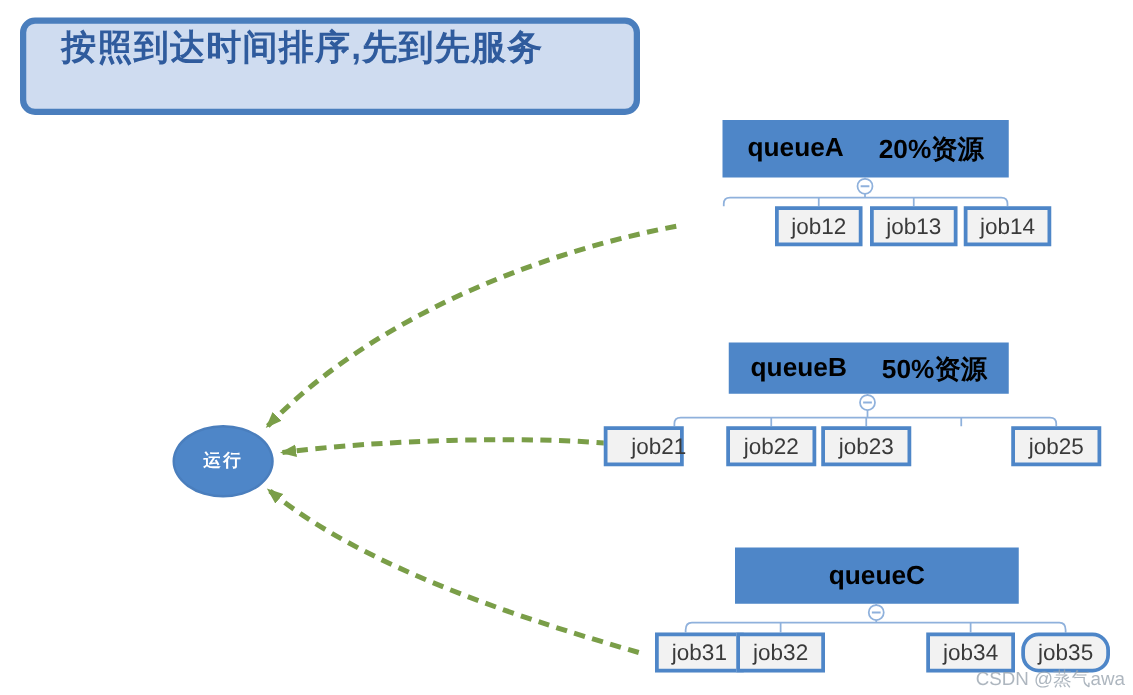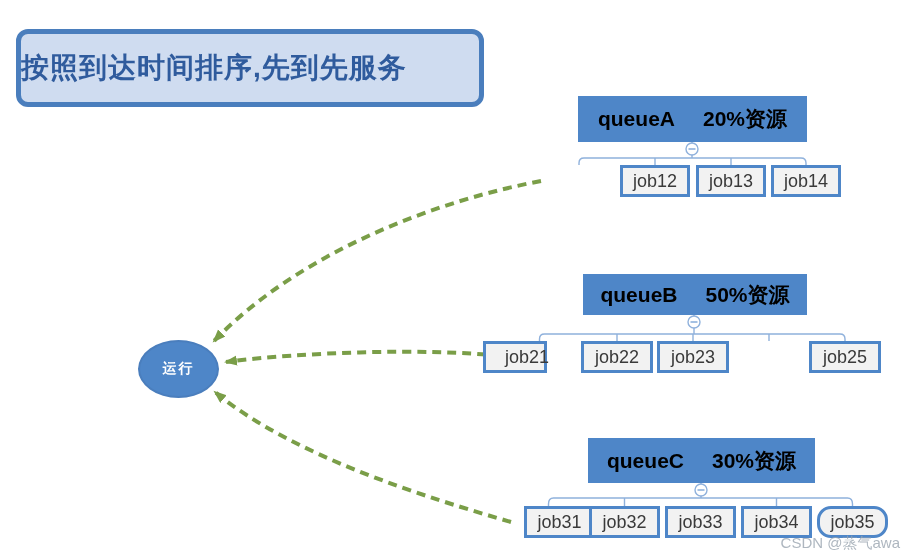--- a/index.html
+++ b/index.html
@@ -14,28 +14,27 @@
 
   
   .title-box {
     position: absolute;
     left: 16px; top: 14px;
     width: 458px; height: 68px;
     background: var(--title-bg);
     border: 5px solid var(--title-border);
     border-radius: 12px;
     display: flex;
-    align-items: center;
+    padding-left: 28px;
     box-sizing: content-box;
     color: var(--title-text);
     font-size: 28px;
     font-weight: bold;
     letter-spacing: 1px;
     white-space: pre;
-    margin-top: 15px;
   }
 
   
   .queue-header {
     position: absolute;
     background: var(--accent-blue);
     color: #000000;
     font-size: 21px;
     font-weight: bold;
     display: flex;
@@ -186,31 +185,27 @@
     </div>
   <div class="job" style="left:657px; top:341px; width:72px;">
       <span>job23</span>
     </div>
   <div class="job" style="left:809px; top:341px; width:72px;">
       <span>job25</span>
     </div>
 
   <div class="queue-header qc">
     <span>queueC</span>
-    <span>30%资源</span>
   </div>
   <div class="job" style="left:524px; top:506px; width:71px;">
       <span>job31</span>
     </div>
   <div class="job" style="left:589px; top:506px; width:71px;">
       <span>job32</span>
     </div>
-  <div class="job" style="left:665px; top:506px; width:71px;">
-      <span>job33</span>
-    </div>
   <div class="job" style="left:741px; top:506px; width:71px;">
       <span>job34</span>
     </div>
   <div class="job" style="left:817px; top:506px; width:71px;border-radius:14px;">
       <span>job35</span>
     </div>
 
   <div class="watermark">CSDN @蒸气awa</div>
 
 </div>

